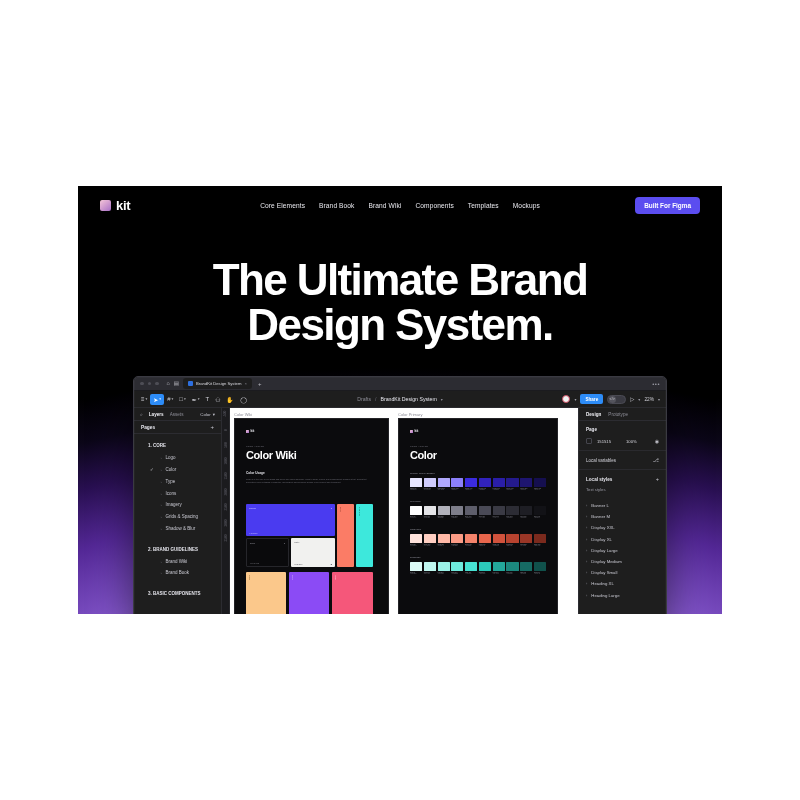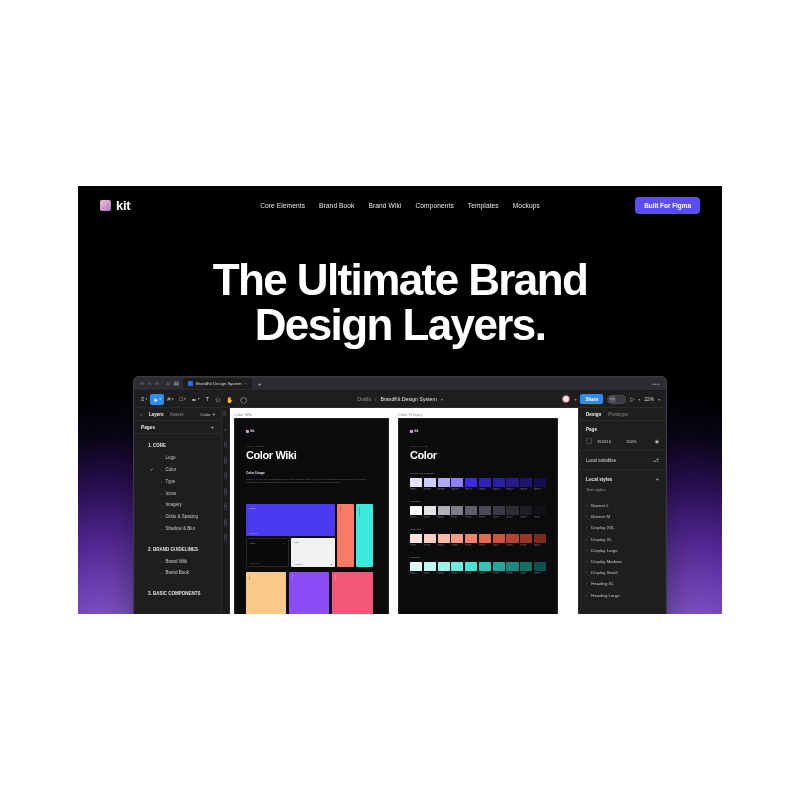--- a/index.html
+++ b/index.html
@@ -338,21 +338,21 @@
         <a href="#">Brand Wiki</a>
         <a href="#">Components</a>
         <a href="#">Templates</a>
         <a href="#">Mockups</a>
       </div>
       <button id="cta-btn">Built For Figma</button>
     </div>
 
     <h1 id="hero-heading">
       <span class="line">The Ultimate Brand</span>
-      <span class="line">Design Layers.</span>
+      <span class="line">Design System.</span>
     </h1>
 
     <div id="app-window">
 
       <div id="app-tabbar">
         <span class="dot"></span>
         <span class="dot"></span>
         <span class="dot"></span>
         <span class="chrome-ic" style="margin-left:4px">⌂</span>
         <span class="chrome-ic">▤</span>

